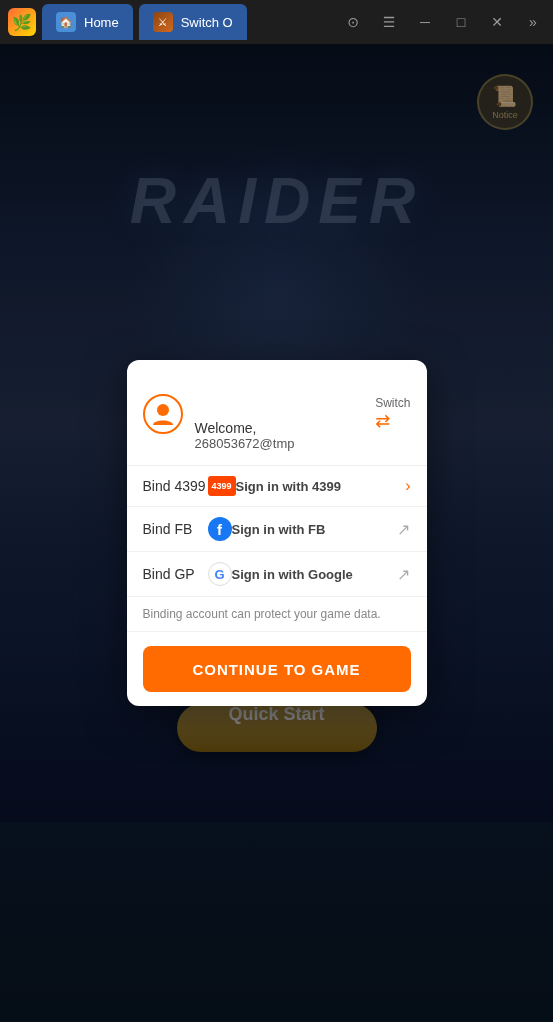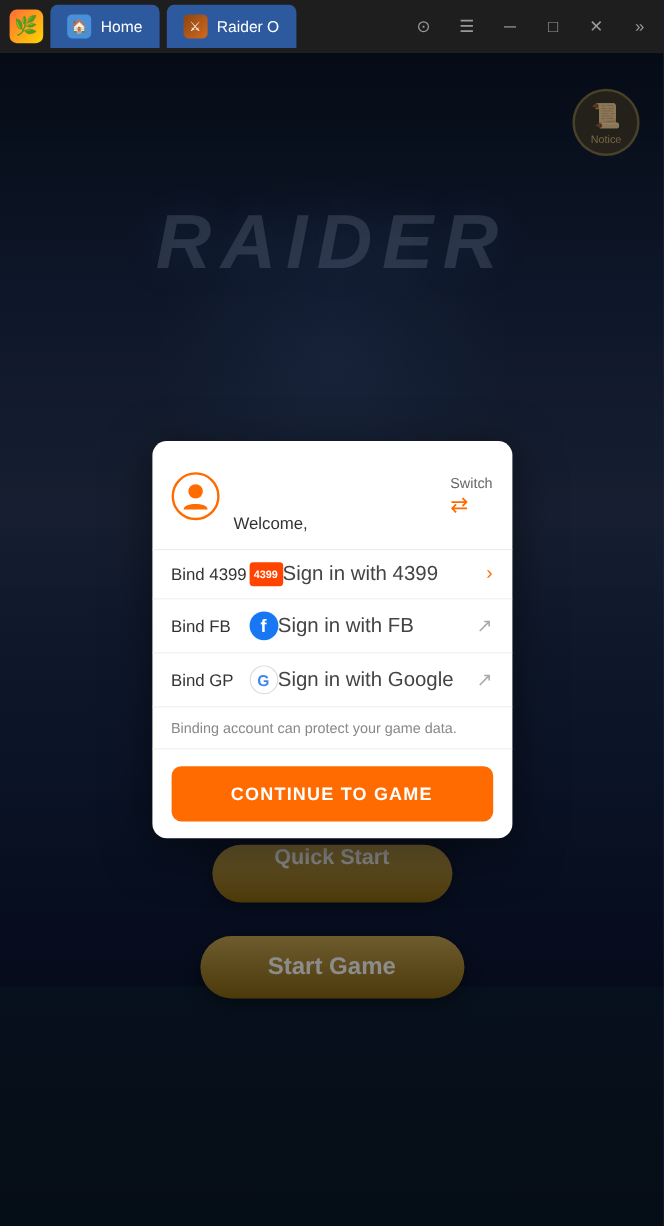--- a/index.html
+++ b/index.html
@@ -282,22 +282,23 @@
     }
     .logo-google {
       width: 24px; height: 24px;
       background: #fff;
       border: 1px solid #ddd;
       border-radius: 50%;
       display: flex; align-items: center; justify-content: center;
       font-size: 14px;
     }
     .provider-text {
-      font-size: 17px;
+      font-size: 13px;
       color: #444;
+      font-weight: bold;
     }
     .bind-arrow {
       font-size: 16px;
       color: #aaa;
     }
     .bind-arrow.orange { color: #ff6b00; }
 
     
     .bind-info {
       padding: 10px 16px;
@@ -324,21 +325,21 @@
 <body>
 
 <div class="titlebar">
   <div class="titlebar-logo">🌿</div>
   <div class="tab active">
     <div class="tab-icon">🏠</div>
     <span>Home</span>
   </div>
   <div class="tab raider active">
     <div class="tab-icon">⚔</div>
-    <span>Raider O</span>
+    <span>Switch O</span>
   </div>
   <div class="titlebar-controls">
     <div class="ctrl-btn">⊙</div>
     <div class="ctrl-btn">☰</div>
     <div class="ctrl-btn">─</div>
     <div class="ctrl-btn">□</div>
     <div class="ctrl-btn close">✕</div>
     <div class="ctrl-btn">»</div>
   </div>
 </div>
@@ -351,37 +352,35 @@
 
   <div class="notice-btn">
     <div class="notice-icon">📜</div>
     <span>Notice</span>
   </div>
 
   <div class="quick-start-btn">
     <span>Quick Start</span>
   </div>
 
-  <div class="start-game-btn">
-    <span>Start Game</span>
-  </div>
 
   <div class="overlay"></div>
 
   <div class="modal">
 
     <div class="modal-header">
       <div class="user-avatar">
         <svg width="22" height="24" viewBox="0 0 22 24" fill="none">
           <circle cx="11" cy="8" r="6" fill="#ff6b00"></circle>
           <path d="M1 23 C1 17 21 17 21 23" fill="#ff6b00"></path>
         </svg>
       </div>
       <div class="user-info">
         <div class="welcome-text">Welcome,</div>
+        <div class="user-email">268053672@tmp</div>
       </div>
       <div class="switch-btn">
         <span>Switch</span>
         <span class="switch-icon">⇄</span>
       </div>
     </div>
 
     <div class="bind-row">
       <span class="bind-label">Bind 4399</span>
       <div class="bind-provider">

